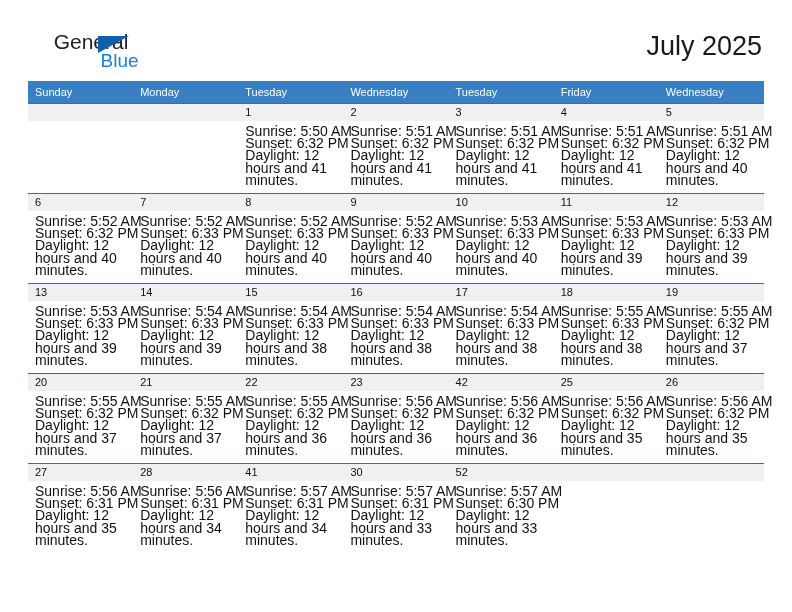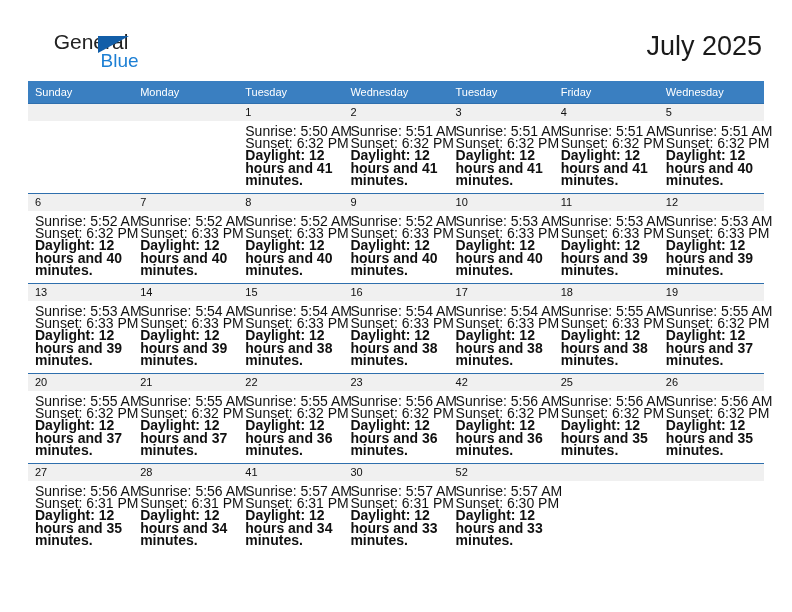--- a/index.html
+++ b/index.html
@@ -113,21 +113,21 @@
 
   .daynum.empty { color: transparent; }
 
   .info {
     padding: 4px 6px 0 7px;
     font-size: 14px;
     line-height: 12.2px;
     color: #111111;
   }
   .info span { display: block; white-space: nowrap; }
-  .info .daylight { white-space: normal; font-weight: bold; }
+  .info .daylight { white-space: normal; }
 </style>
 </head>
 <body>
 
 <div class="page">
 
   <div class="header">
 
     <div class="logo">
       <span class="logo-general">General</span>

